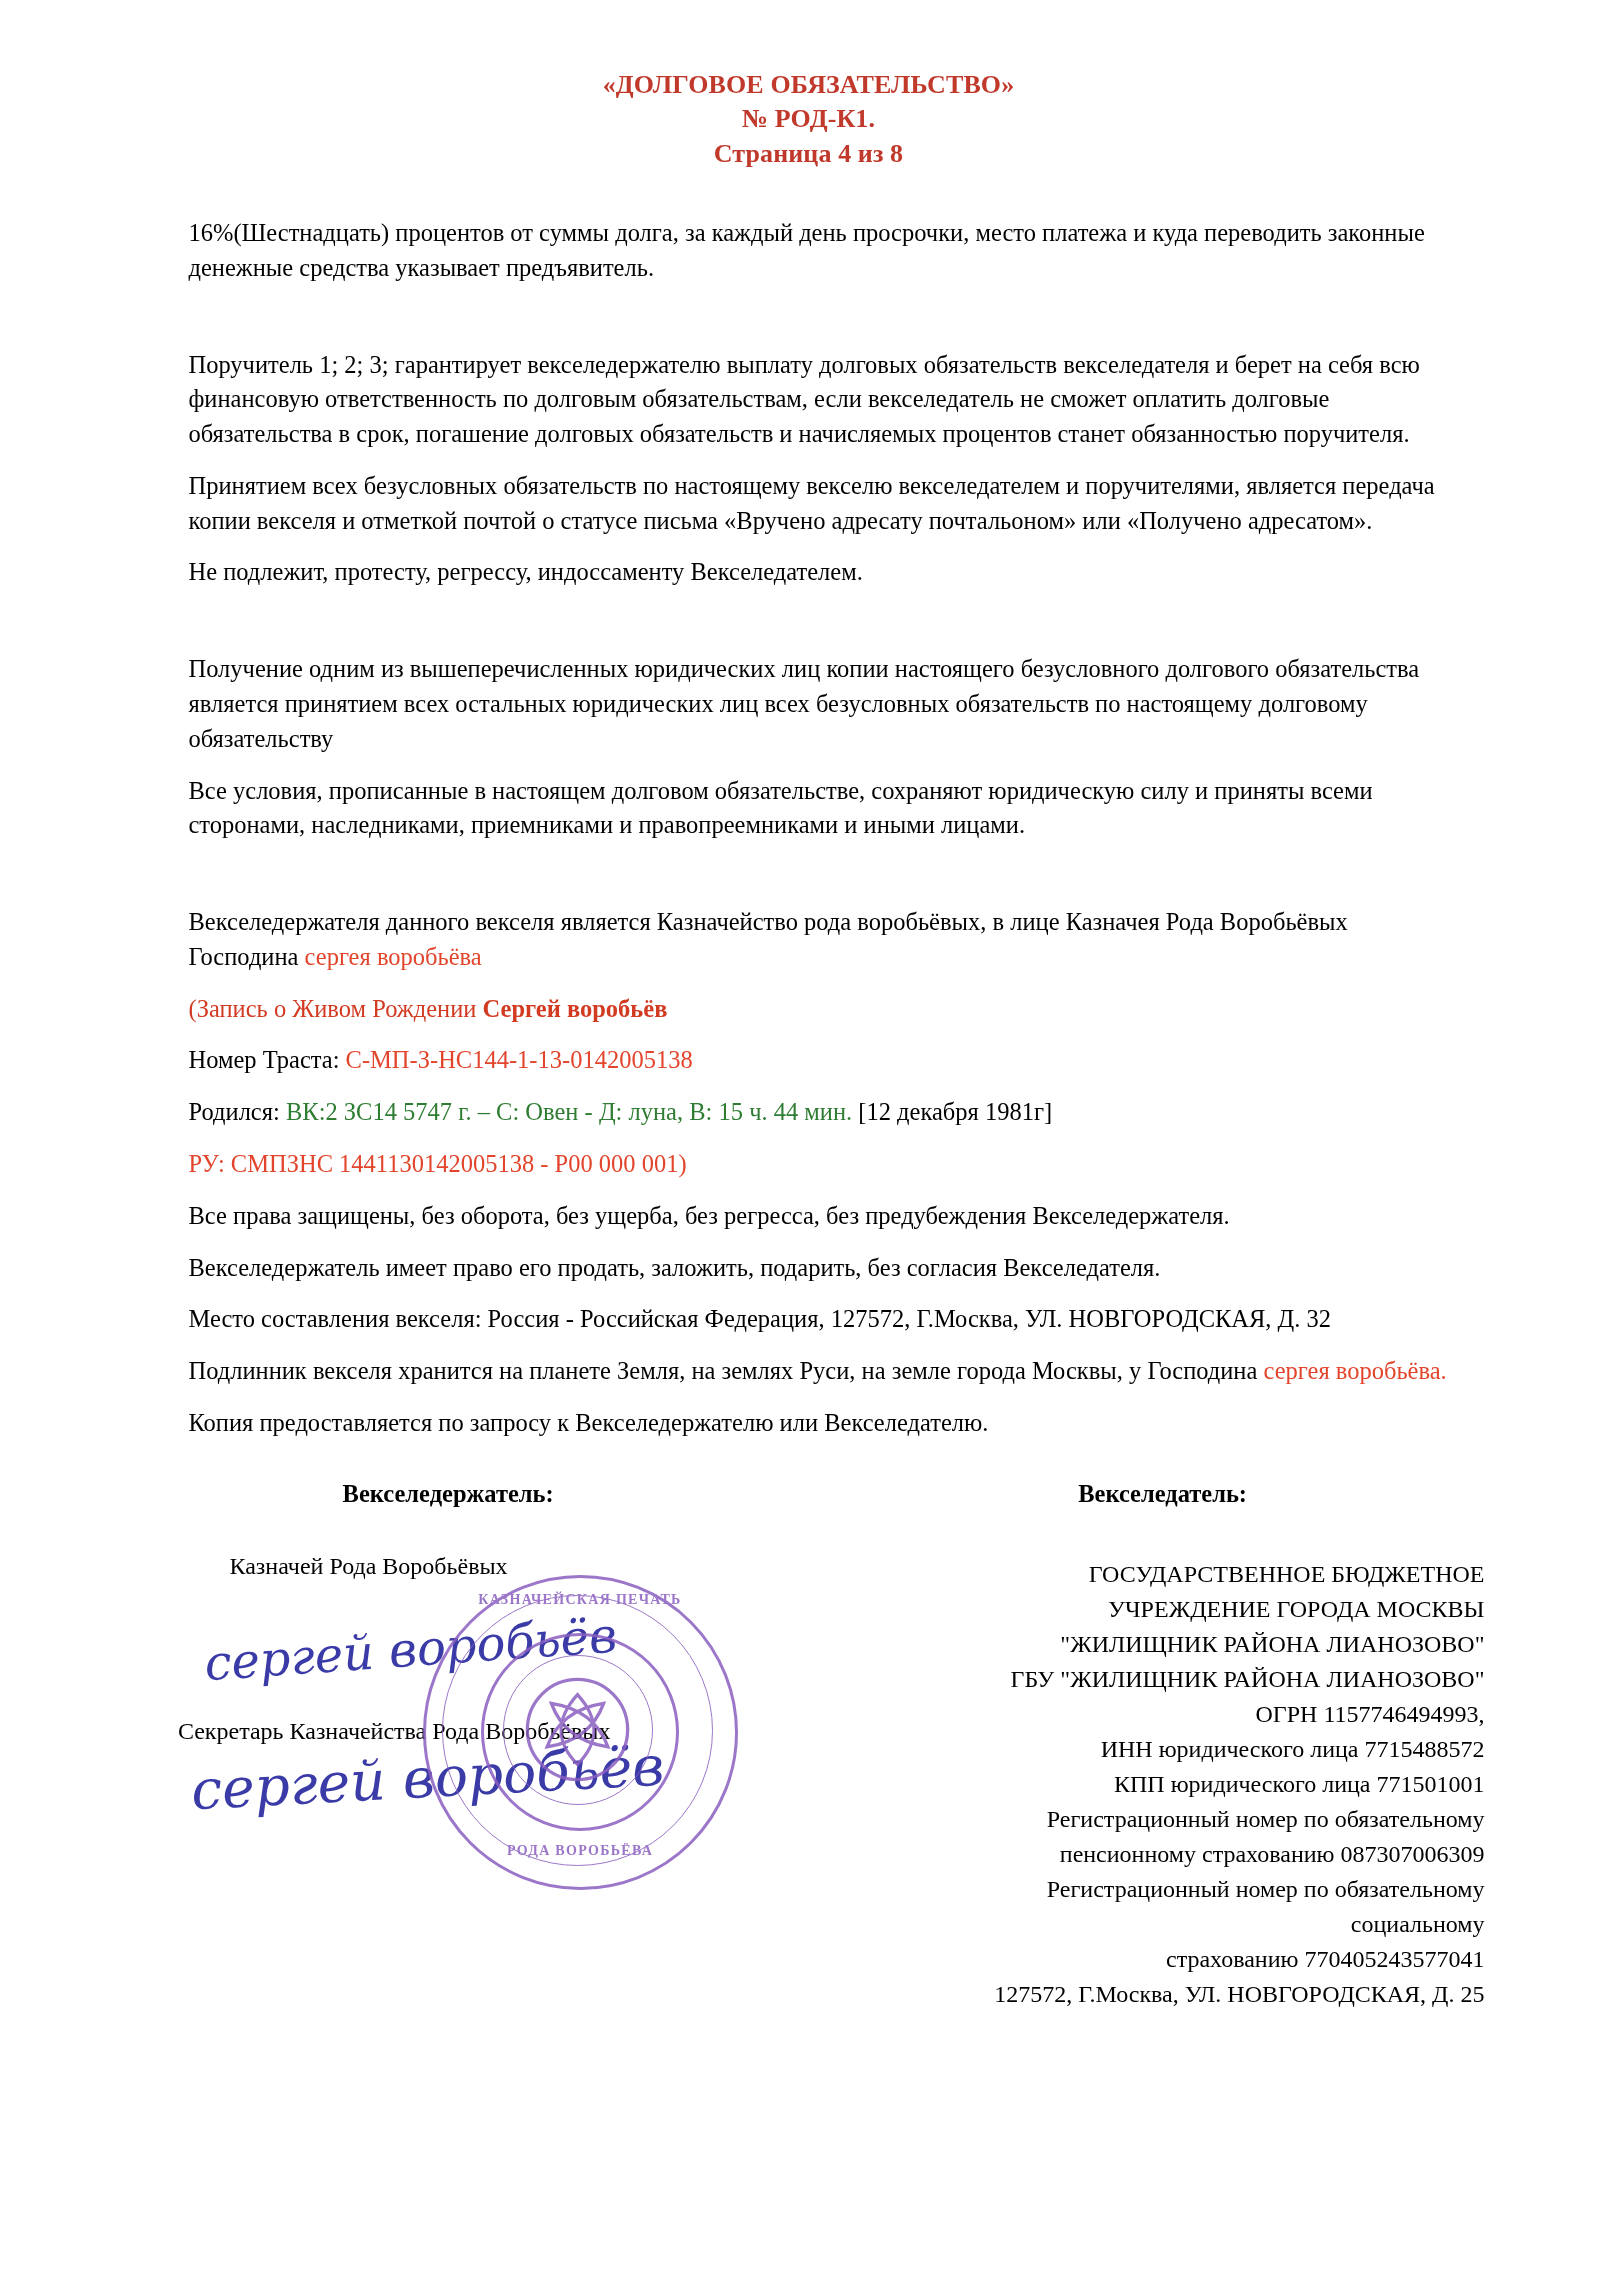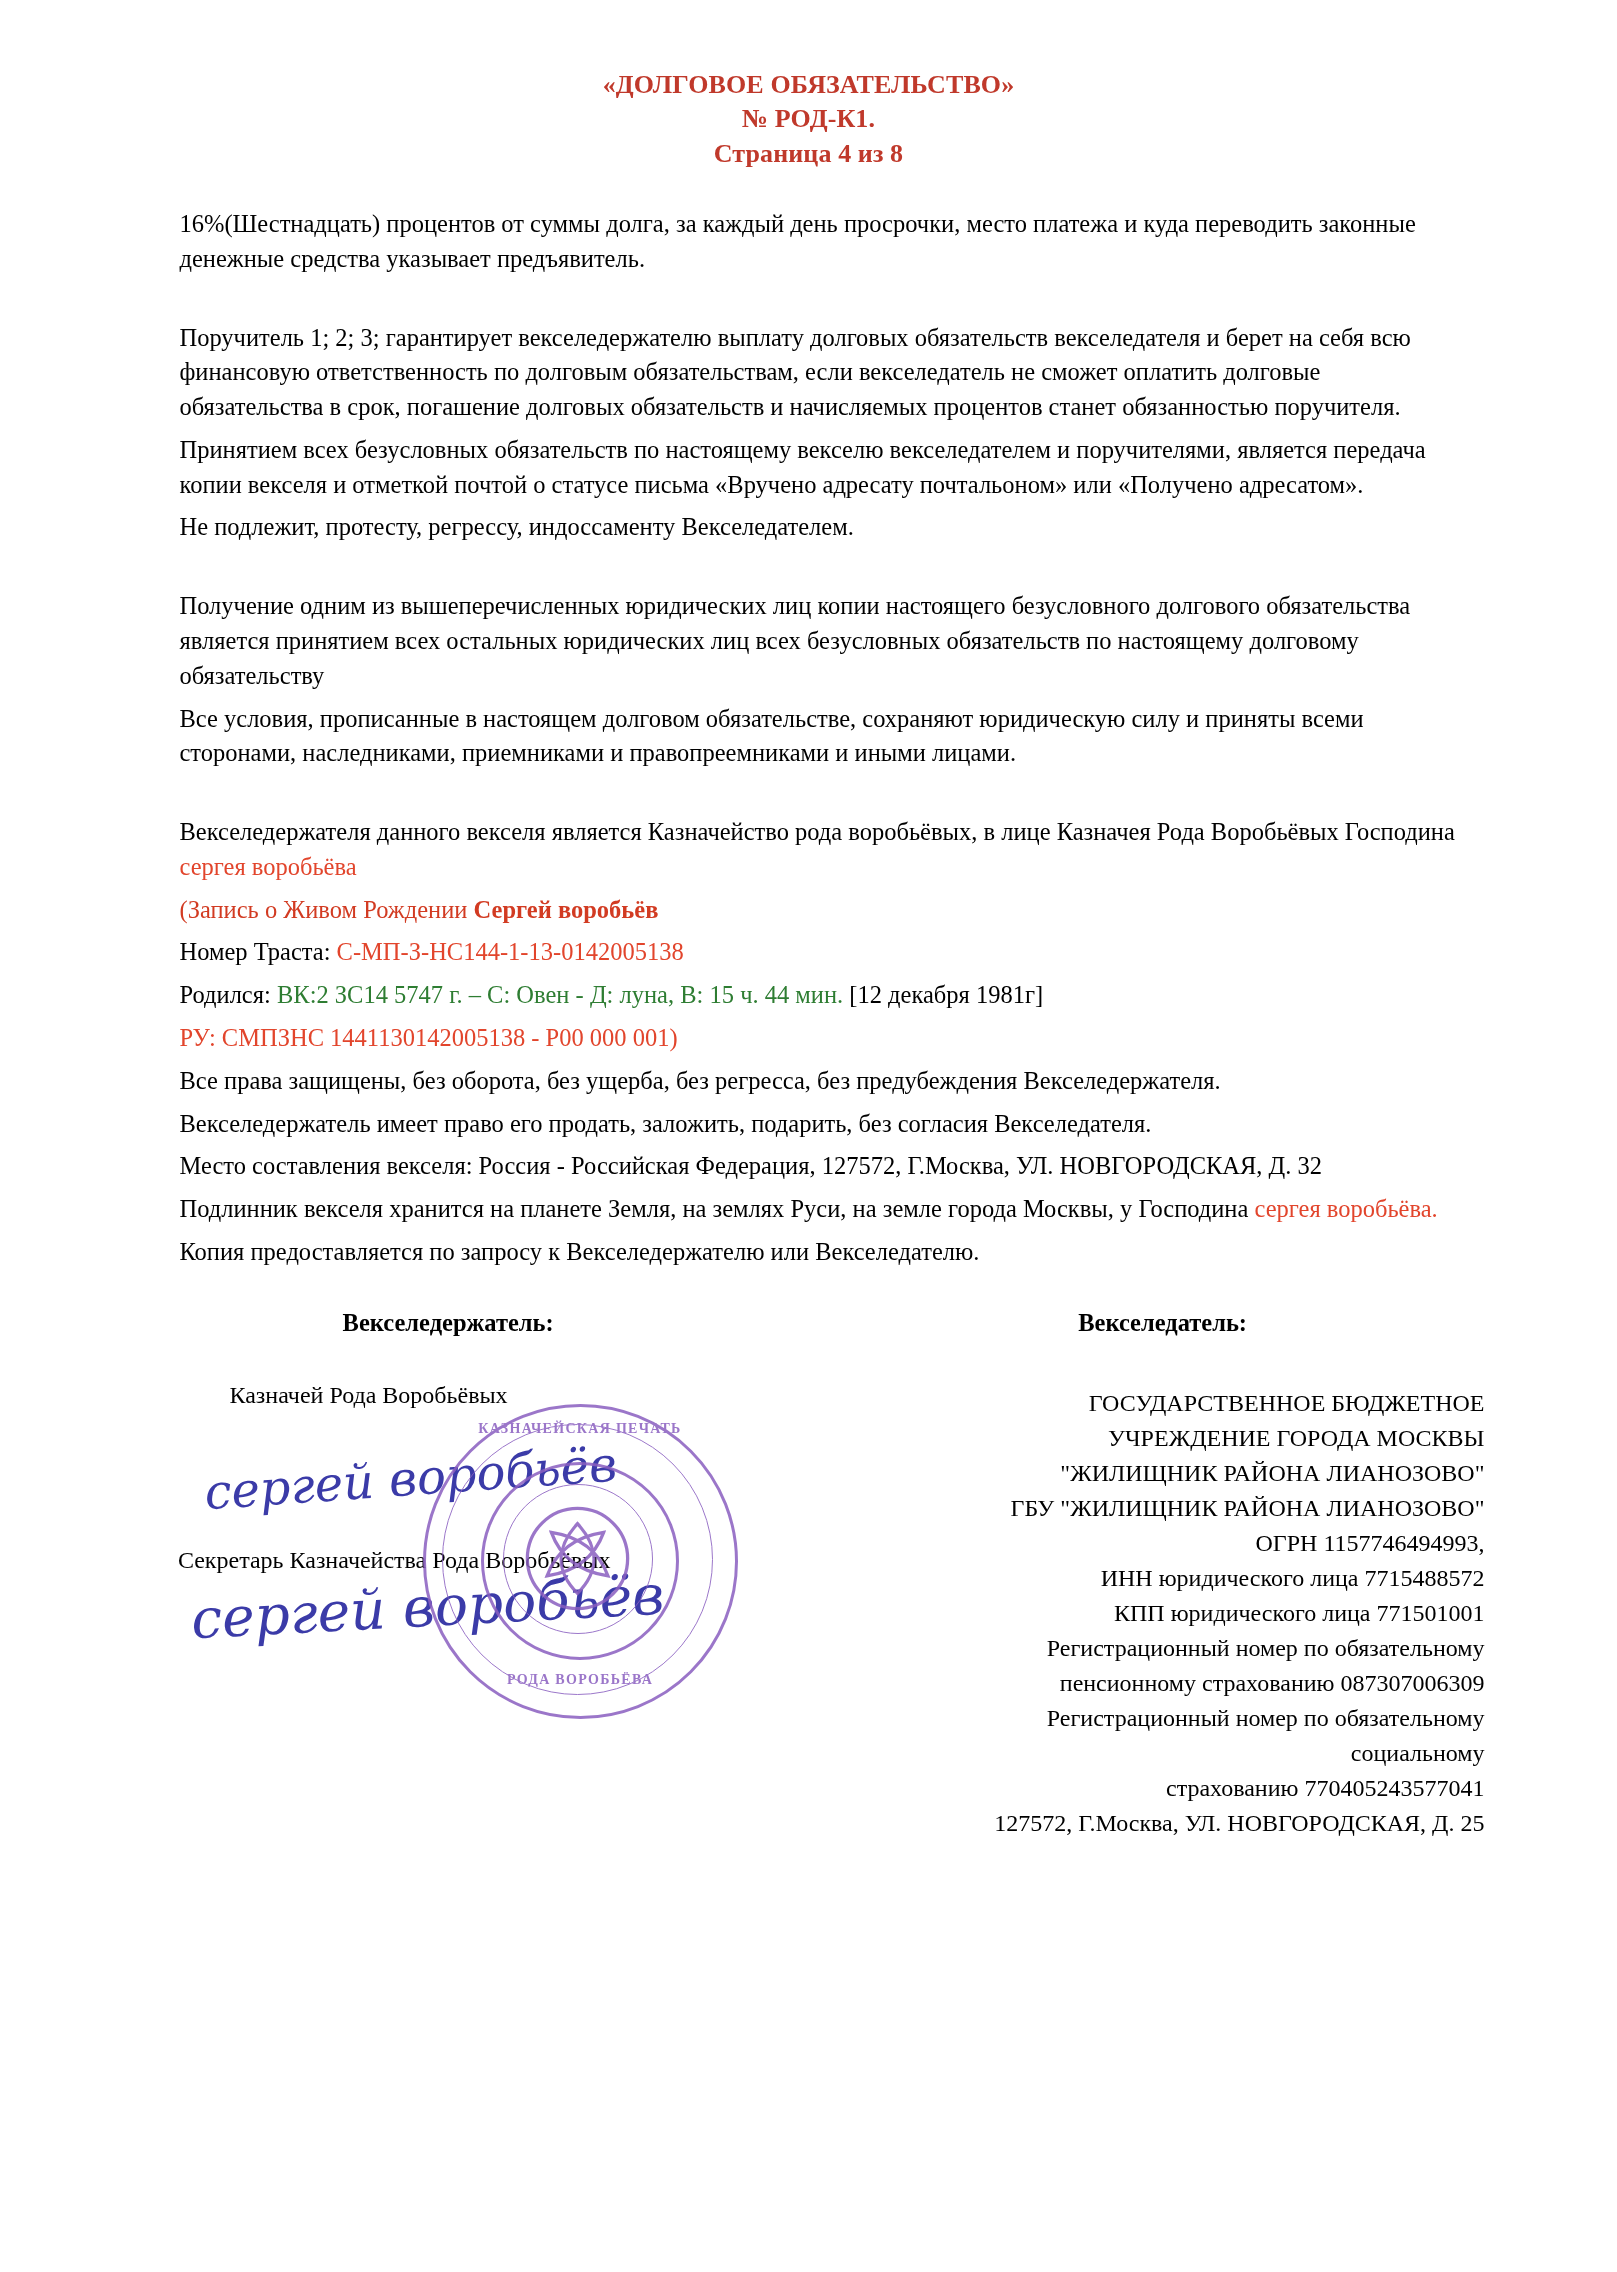--- a/index.html
+++ b/index.html
@@ -40,21 +40,21 @@
   .body-block {
     margin: 0 auto;
     width: 1352px;
     padding-left: 39px;
     padding-right: 13px;
     box-sizing: border-box;
   }
   p.para {
     font-size: 24.5px;
     line-height: 1.42;
-    margin: 8px;
+    margin: 17px;
     text-align: left;
   }
   .gap-lg { height: 28px; }
 
   .red { color: #e2452c; }
   .red-dark { color: #d23b22; }
   .green { color: #2e7d32; }
   .bold { font-weight: bold; }
 
   

